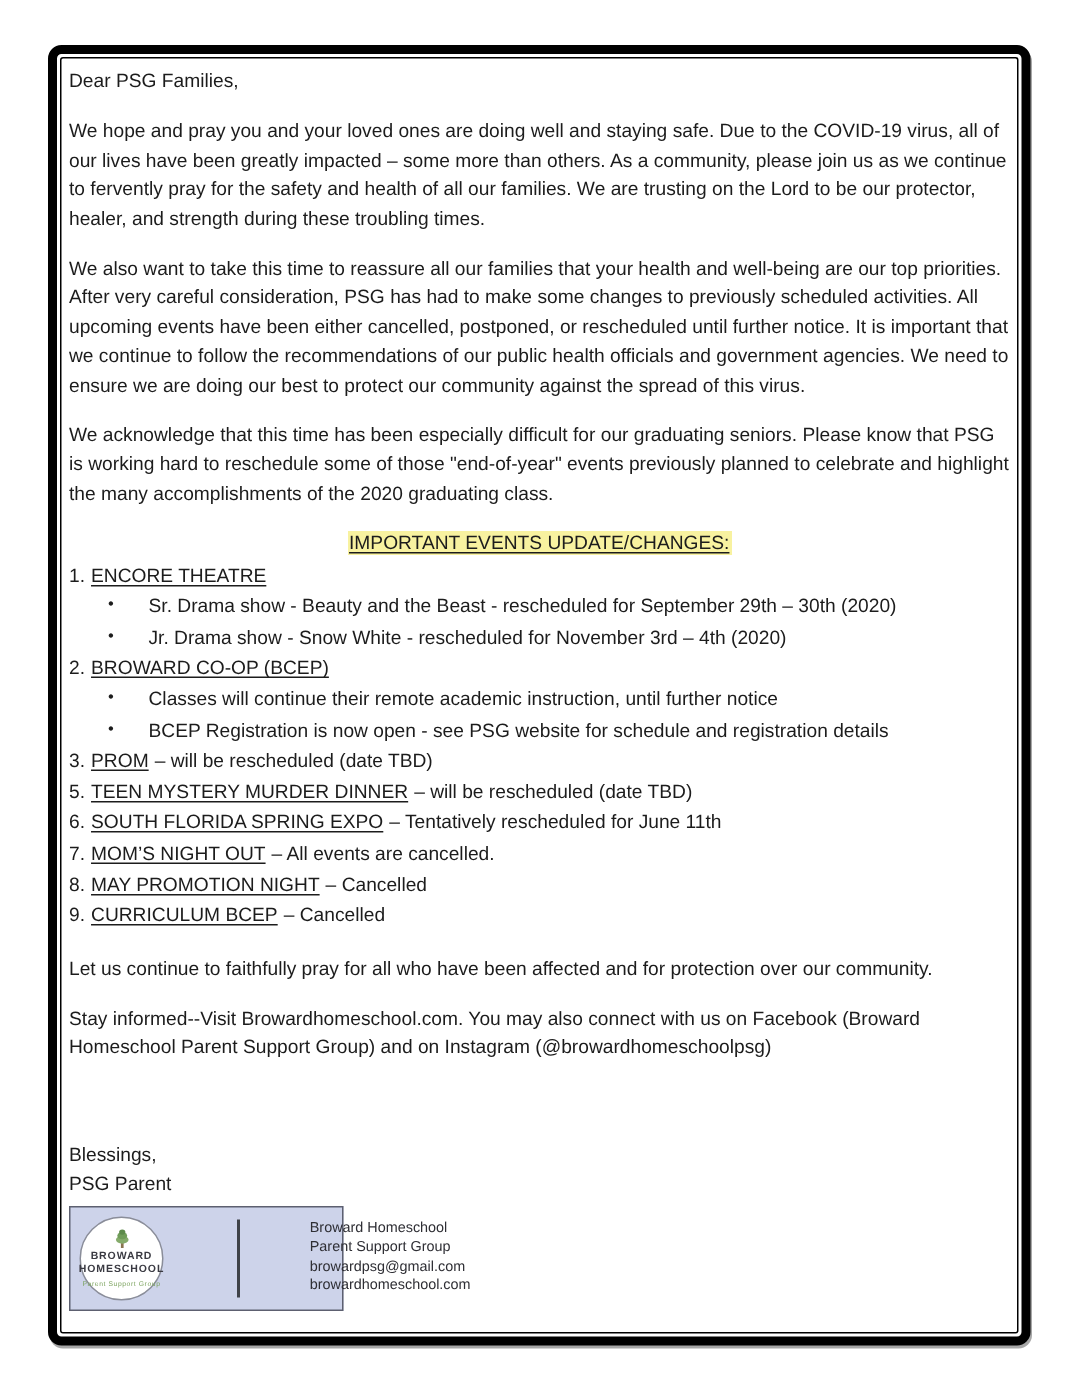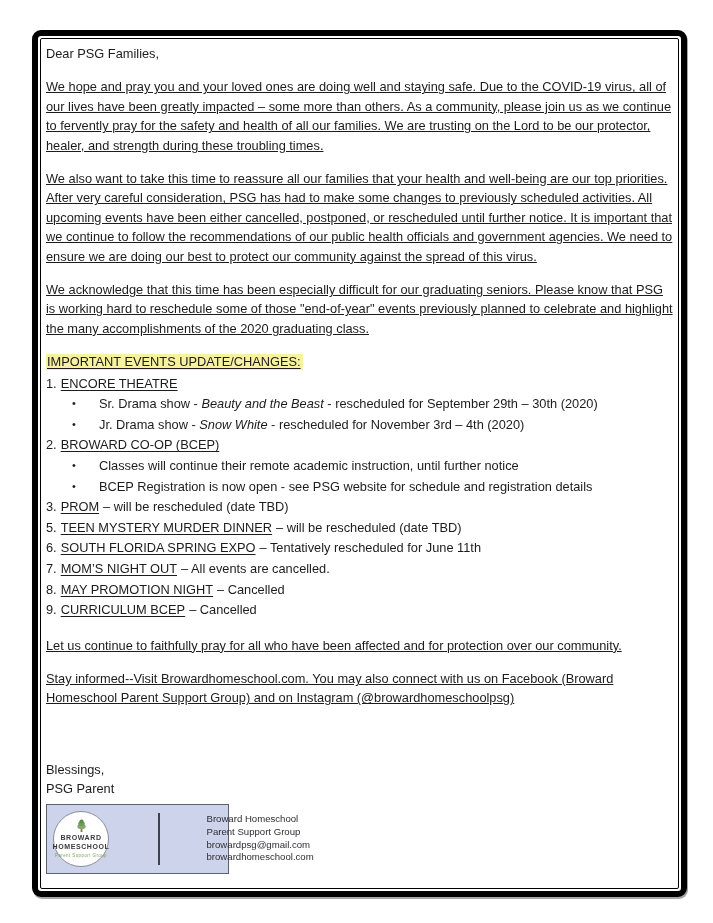--- a/index.html
+++ b/index.html
@@ -5,32 +5,32 @@
   * { margin:0; padding:0; box-sizing:border-box; }
   html,body { width:713px; height:923px; background:#ffffff; overflow:hidden;
     font-family:"Liberation Sans", sans-serif; }
   .page { position:relative; width:713px; height:923px; background:#fff; }
   .frame-outer { position:absolute; left:32px; top:30px; width:655px; height:867px;
     border:6px solid #000; border-radius:9px; background:#fff;
     box-shadow:1px 2px 0 rgba(60,60,60,.45); }
   .frame-inner { position:absolute; inset:2px; border:1px solid #000; border-radius:2px;
     padding:5px 4px 0 5px; overflow:hidden; }
   .content { color:#1c1c1c; font-size:12.8px; line-height:19.4px; }
-  p.para { margin:0 0 14px 0;text-decoration:underline; }
+  p.para { margin:0 0 14px 0; }
   p.salutation { margin:0 0 14px 0; }
-  .events-heading { margin:0 0 2px 0; }
+  .events-heading { margin:0 0 2px 0;text-align:center; }
   .events-heading .hl { background:#f8f2a0; text-decoration:underline;
     text-underline-offset:2px; padding:0 2px 1px 1px; }
   .evt-line { line-height:19.4px; margin-bottom:1.2px; }
   .evt-num { margin-right:4px; }
   .evt-title { text-decoration:underline; text-underline-offset:2px; }
   .evt-detail { margin-left:4px; }
   .bullet-line { display:flex; line-height:19.4px; margin-bottom:1.2px; padding-left:26px; }
   .bullet { width:27px; flex:0 0 27px; font-size:11px; }
-  .it { font-style:italic; }
+  .it { }
   .events-block { margin-bottom:16px; }
   .signoff p { margin:0; }
   .signoff { margin-top:52px; }
   .logo-card { margin-top:5px; width:183px; height:70px; background:#cdd3ea;
     border:1.5px solid #5d6070; display:flex; align-items:center; padding:6px 6px;gap:40px; }
   .logo-circle { width:56px; height:56px; flex:0 0 56px; background:#fff; border:1px solid #8a8d99;
     border-radius:50%; display:flex; flex-direction:column; align-items:center;
     justify-content:center; text-align:center; }
   .logo-circle .nm { font-size:7px; letter-spacing:.6px; color:#3a3a42; line-height:8.5px; font-weight:600; }
   .logo-circle .sub { font-size:4.5px; letter-spacing:.4px; color:#7ca35f; margin-top:2px; line-height:5px; }

